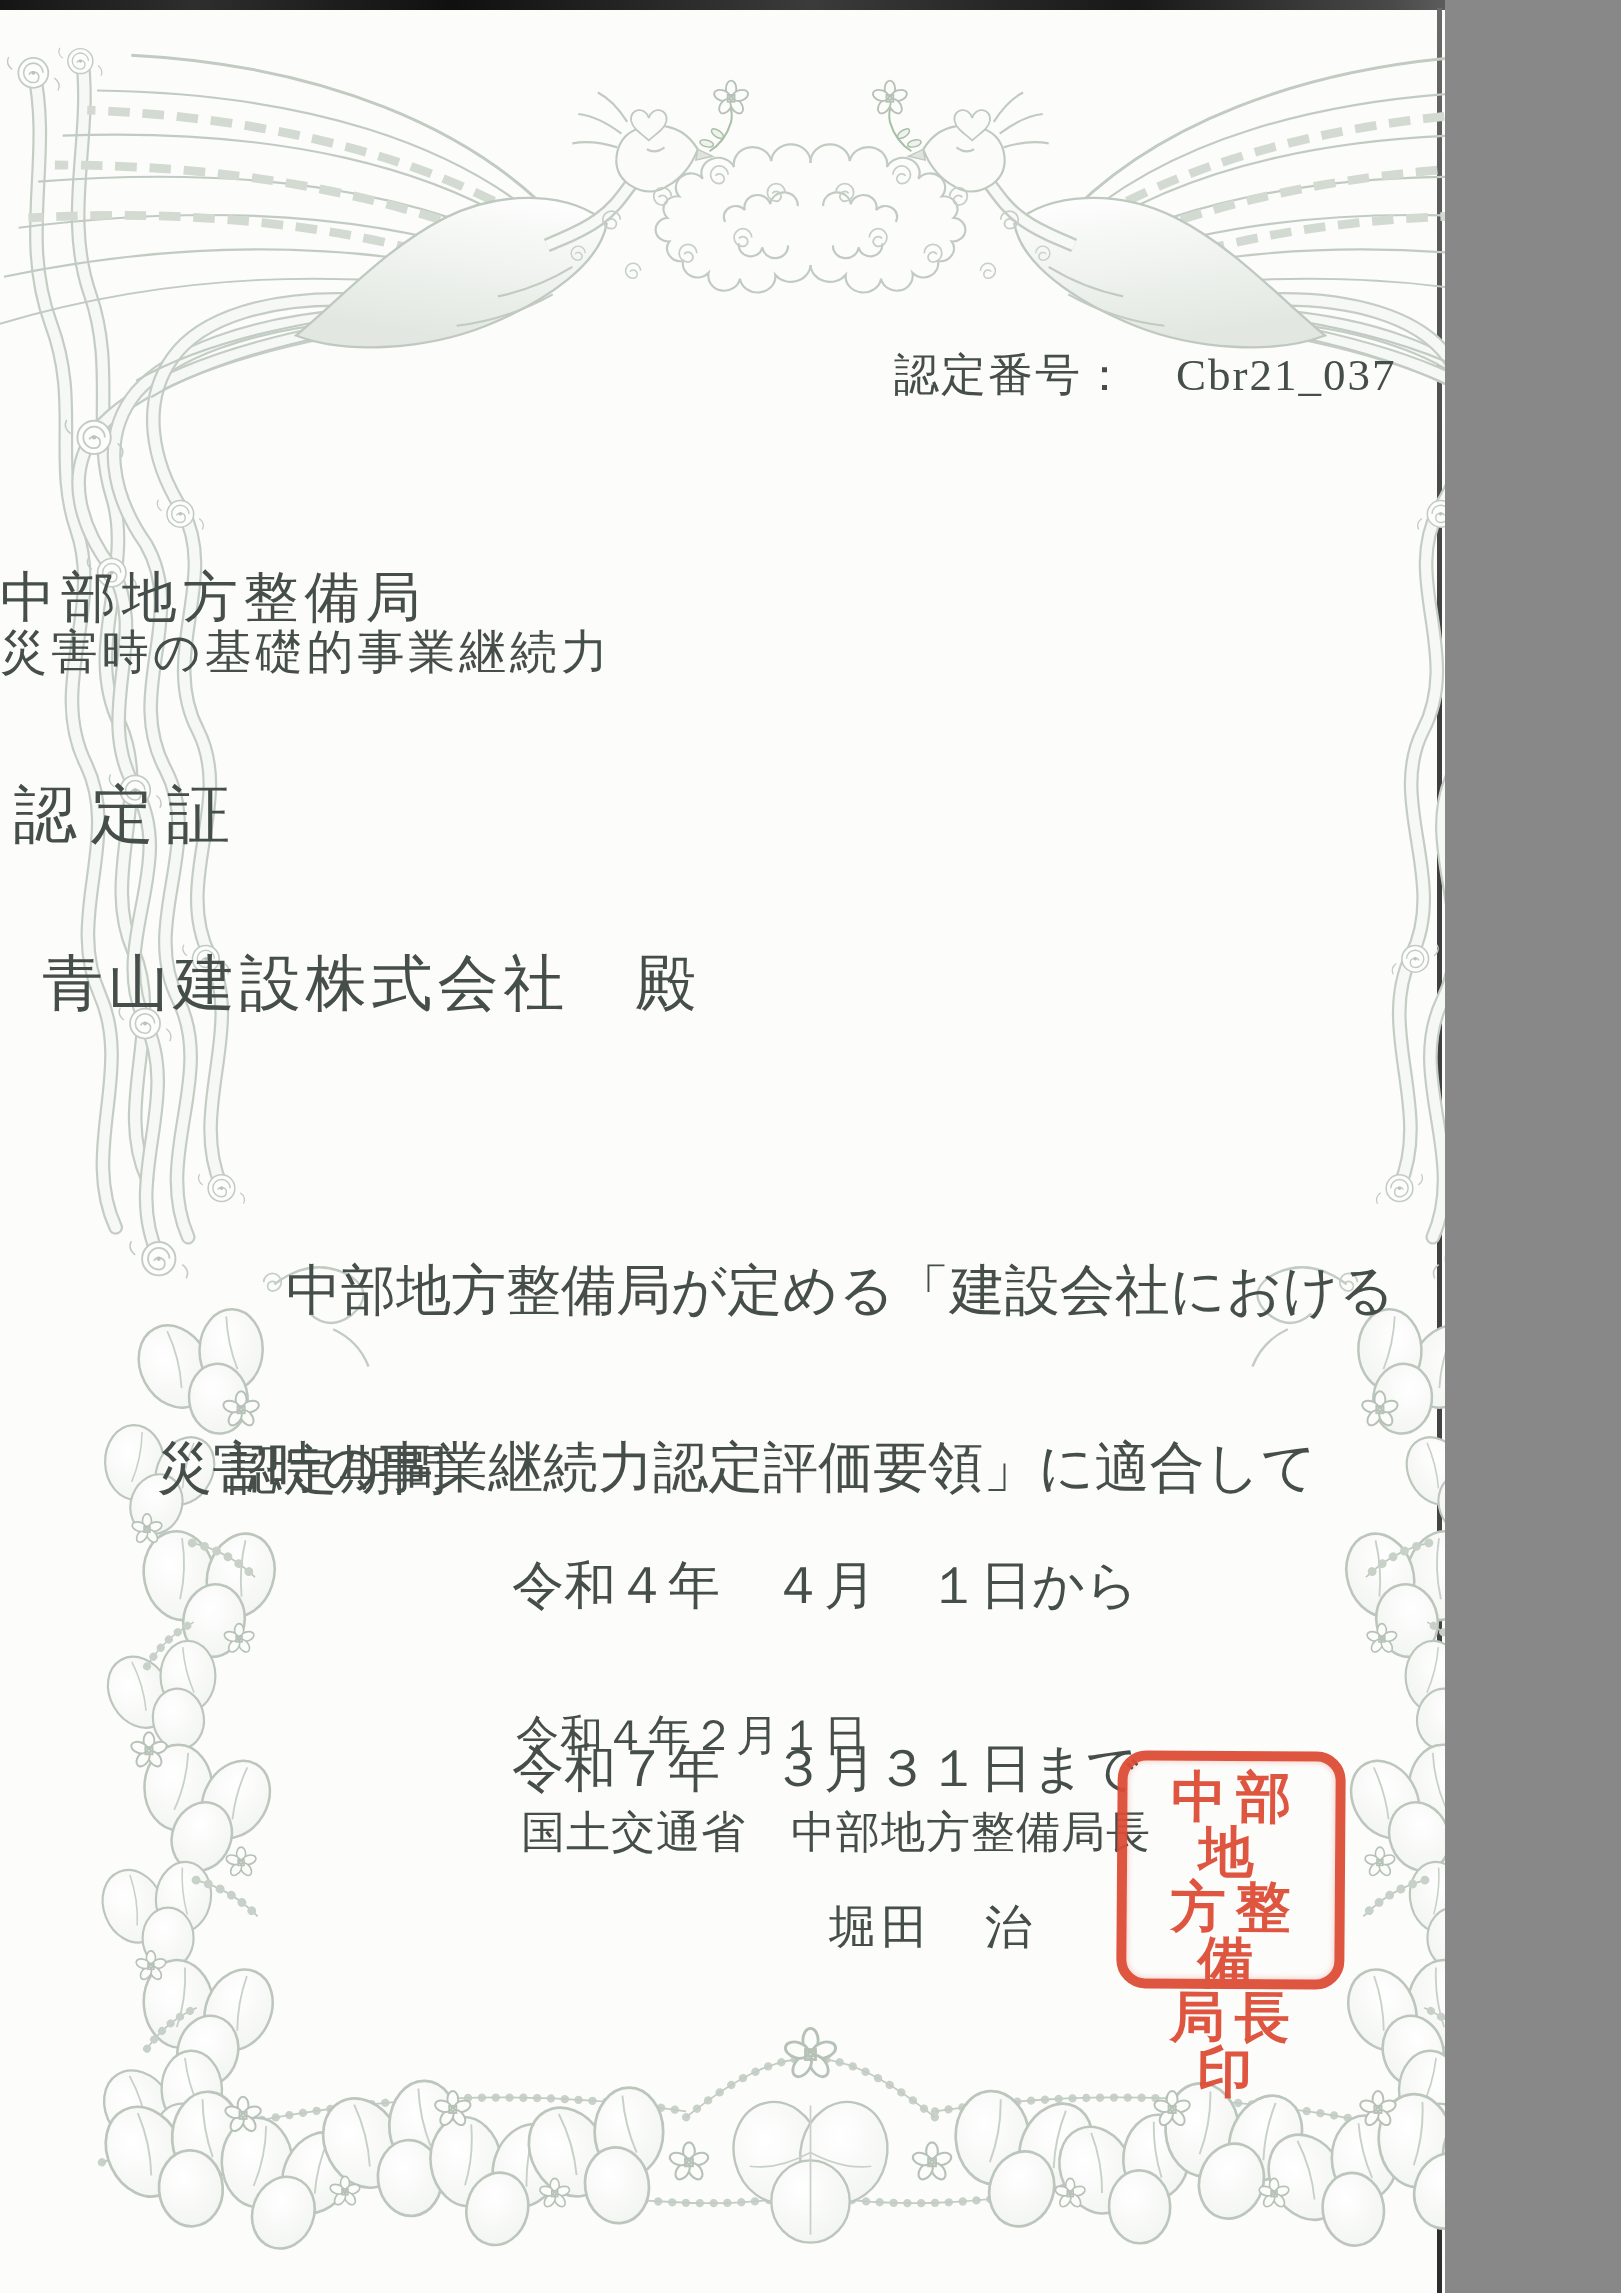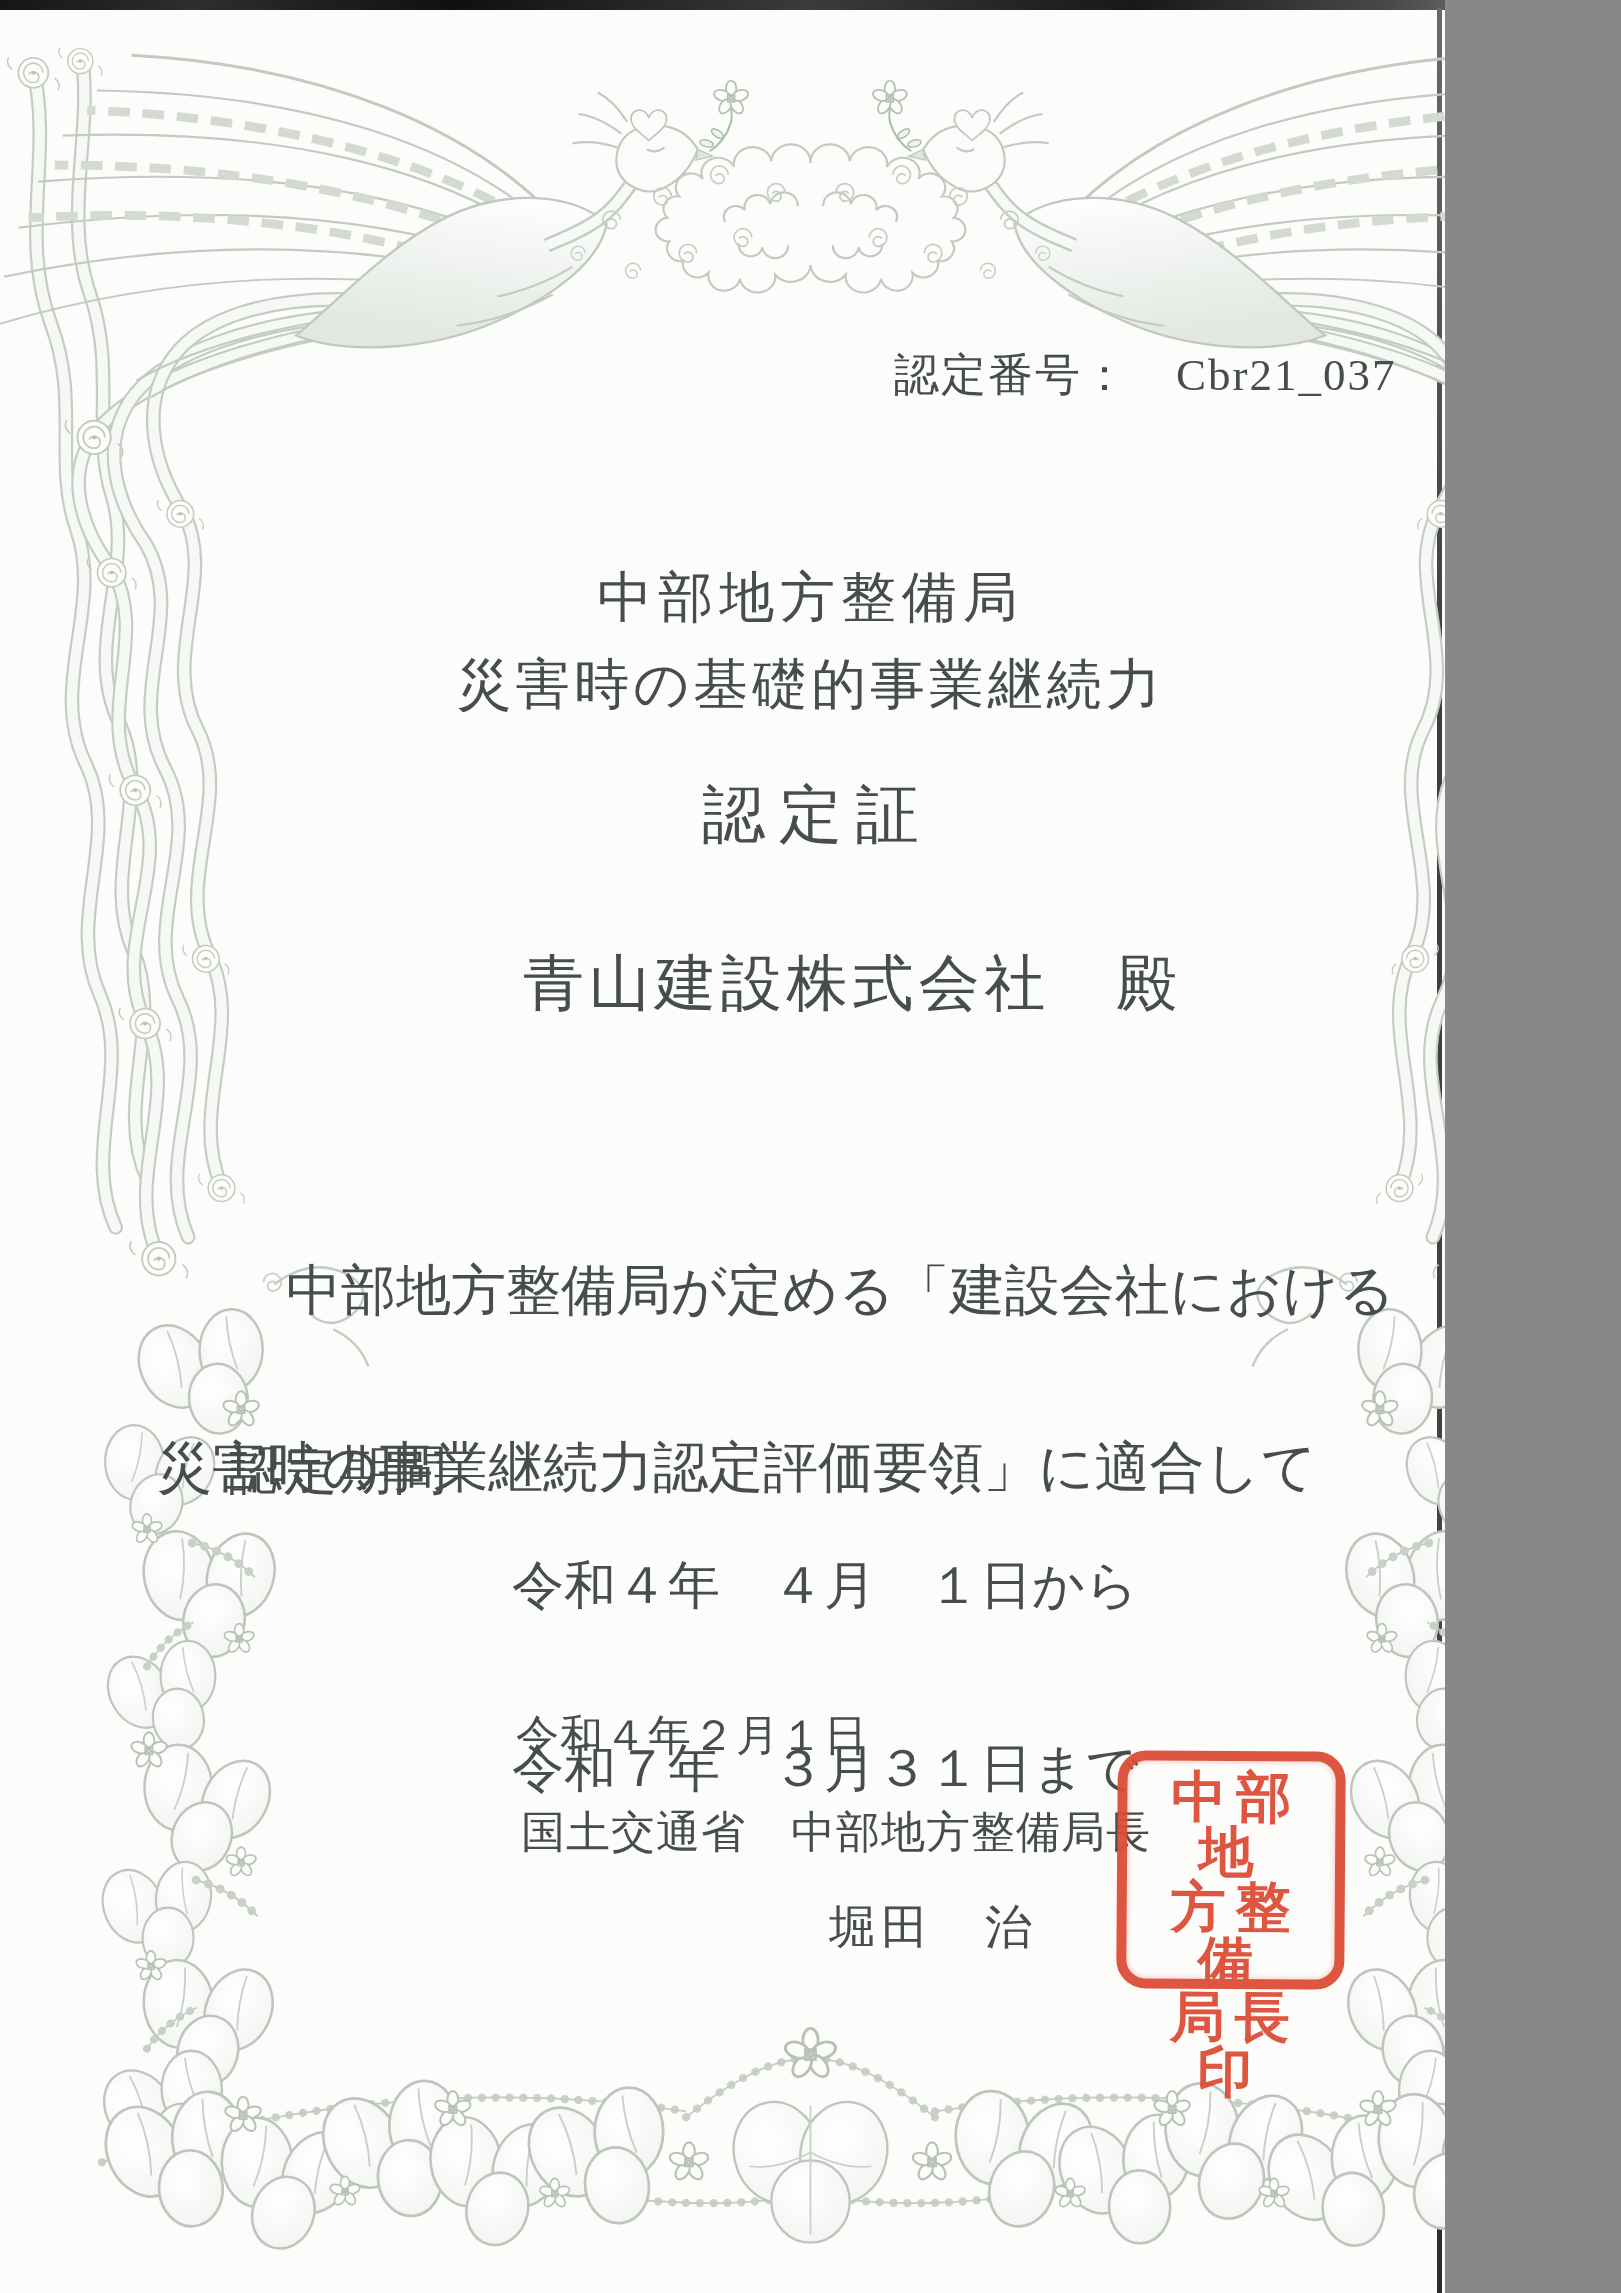--- a/index.html
+++ b/index.html
@@ -23,24 +23,24 @@
   
   svg.decor{position:absolute;left:0;top:0;z-index:1;}
   .ln{fill:none;stroke:#c1cbc1;stroke-width:2.2;}
   .hatch{fill:none;stroke:#d3dad1;stroke-width:9;stroke-dasharray:22 13;}
   .rbO{stroke:#c4cdc4;stroke-width:15;fill:none;stroke-linecap:round;}
   .rbI{stroke:#f6f8f5;stroke-width:10.5;fill:none;stroke-linecap:round;}
   .stem{stroke:#c3ccc3;stroke-width:1.8;fill:none;}
   .buds{stroke:#c9d2c8;stroke-width:8.5;fill:none;stroke-dasharray:0.1 14;stroke-linecap:round;}
   
   .txt{position:absolute;z-index:2;white-space:pre;}
-  .center{left:0;width:1621px;text-align:center;}
+  .center{left:0;width:1621px;text-align:left;}
   .cert-no{left:894px;top:345px;font-size:45px;letter-spacing:2px;}
   .org{top:561px;font-size:55px;letter-spacing:5.9px;}
-  .subject{top:648px;font-size:55px;letter-spacing:3.9px;}
+  .subject{top:621px;font-size:47px;letter-spacing:3.9px;}
   .doc-title{top:772px;font-size:63px;letter-spacing:13.7px;text-indent:13.7px;}
   .recipient{top:943px;font-size:61px;letter-spacing:4.9px;padding-left:42px;}
   .body-block{left:157px;top:1143px;font-size:55px;line-height:59px;}
   .body-line1{text-indent:129px;text-align:right;}
   .period-label{left:229px;top:1435px;font-size:53px;letter-spacing:2px;}
   .period-dates{left:512px;top:1433px;font-size:52px;line-height:61px;}
   .issue-date{left:516px;top:1707px;font-size:43px;letter-spacing:1px;}
   .issuer-title{left:521px;top:1803px;font-size:44px;letter-spacing:1px;}
   .issuer-name{left:829px;top:1864px;font-size:47px;letter-spacing:4.9px;margin-top:32px;}
   

